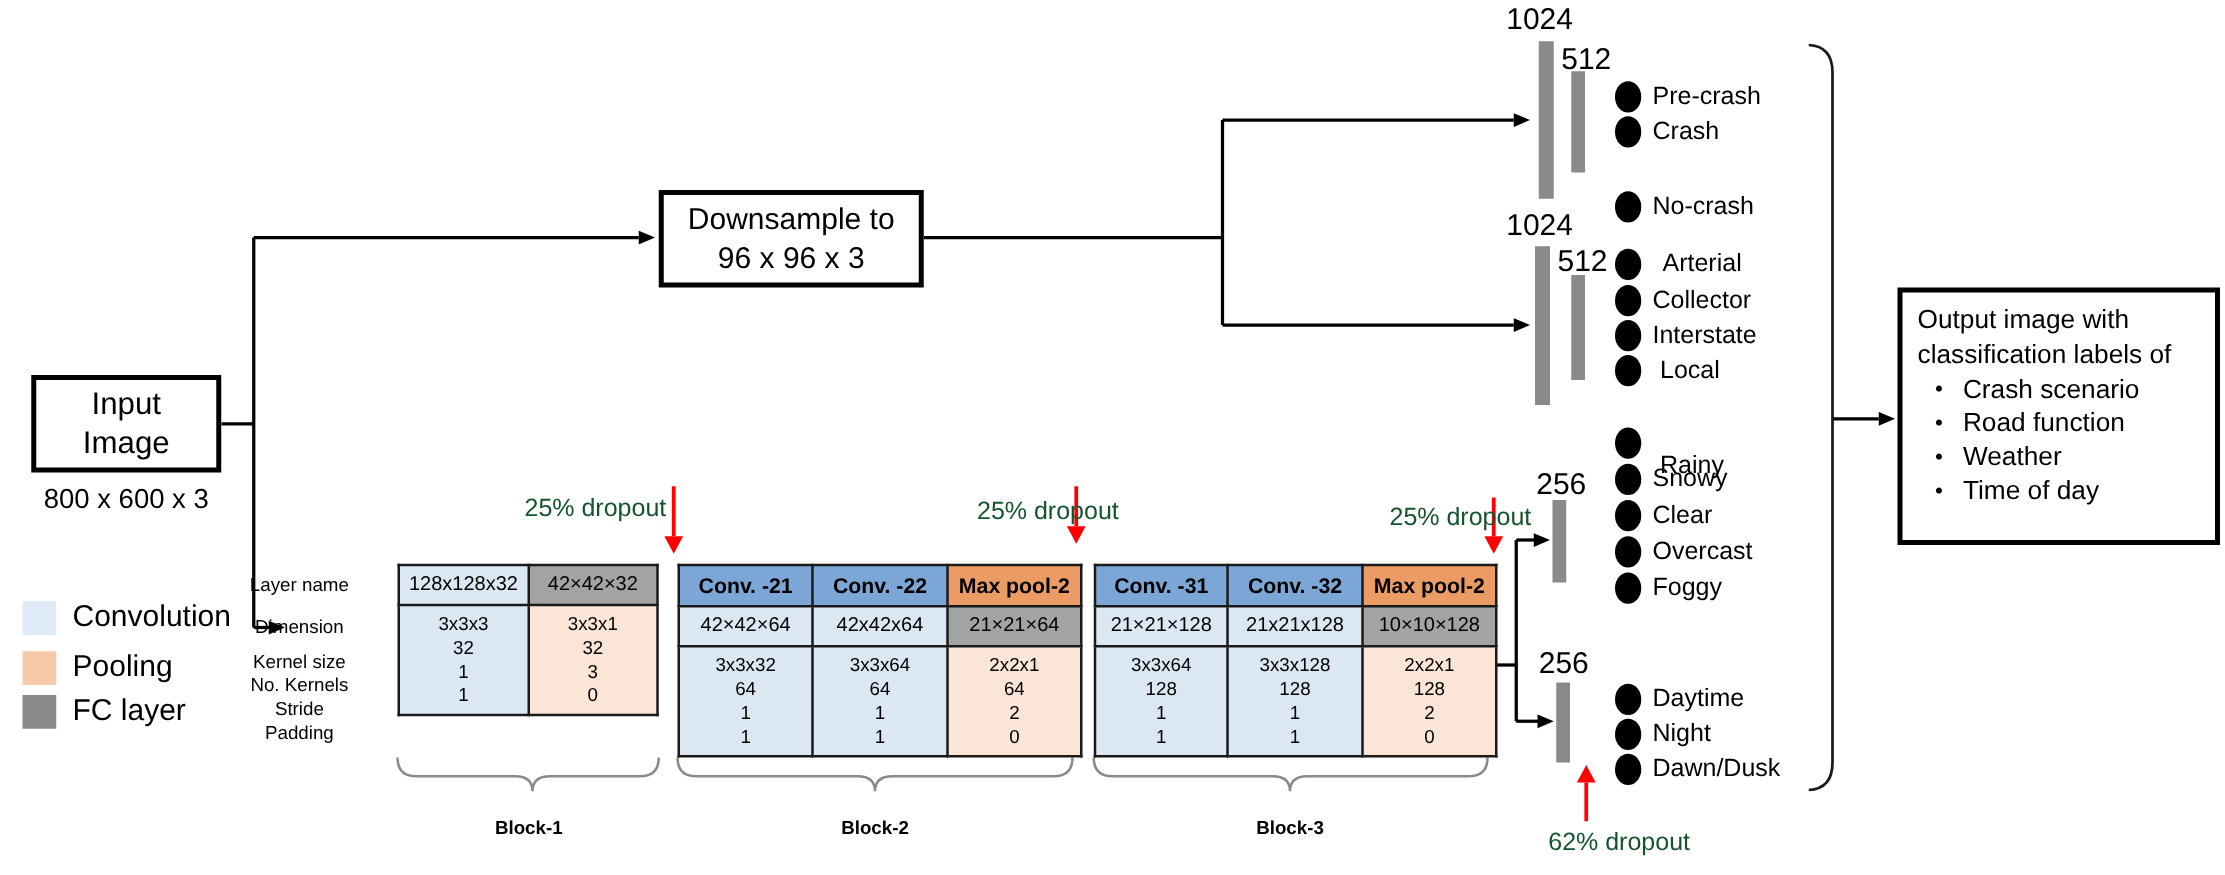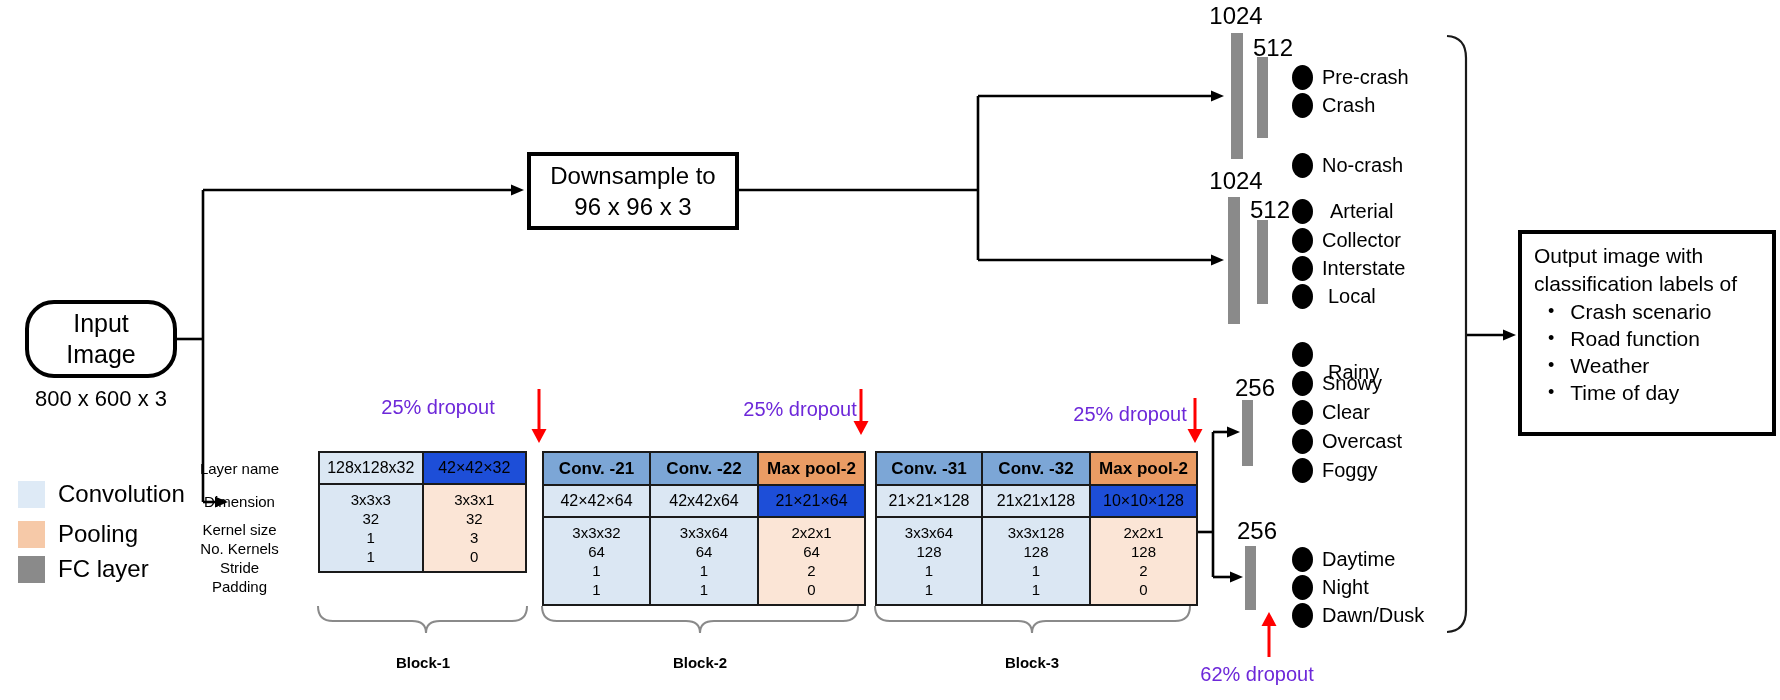--- a/index.html
+++ b/index.html
@@ -5,52 +5,52 @@
   html,body{margin:0;padding:0;background:#fff;}
   body{font-family:"Liberation Sans",sans-serif;color:#000;}
   .canvas{position:relative;width:1780px;height:700px;background:#fff;overflow:hidden;}
   .abs{position:absolute;}
   svg.wires{position:absolute;left:0;top:0;width:1780px;height:700px;}
 
   
   .nodebox{position:absolute;border:4px solid #000;background:#fff;display:flex;flex-direction:column;
            align-items:center;justify-content:center;text-align:center;box-sizing:border-box;}
   .nodebox .l1,.nodebox .l2{line-height:31px;}
-  .input-box{left:25px;top:300px;width:152px;height:78px;font-size:25px;border-radius:29px;}
+  .input-box{left:25px;top:300px;width:152px;height:78px;font-size:25px;}
   .downsample-box{left:527px;top:152px;width:212px;height:78px;font-size:24px;}
   .input-dims{left:3px;top:386px;width:196px;text-align:center;font-size:22px;}
 
   
   .legend-row{position:absolute;left:18px;display:flex;align-items:center;gap:13px;height:28px;}
   .legend-swatch{width:27px;height:27px;}
   .legend-label{font-size:24px;}
   .sw-conv{background:#DEEAF6;}
   .sw-pool{background:#F6C9A8;}
   .sw-fc{background:#8A8A8A;}
 
   
   .rowlabel{position:absolute;left:168px;width:143px;text-align:center;font-size:15px;line-height:15px;}
 
   
   table.block{position:absolute;border-collapse:collapse;table-layout:fixed;}
   table.block td{border:2.4px solid #1a1a1a;text-align:center;vertical-align:middle;padding:0;}
   td.hc{background:#7CA6D6;font-weight:bold;font-size:17px;height:31px;}
   td.hp{background:#EA9C64;font-weight:bold;font-size:17px;height:31px;}
   td.dc{background:#DBE7F3;font-size:16px;height:30px;}
-  td.dp{background:#1d4ed8;font-size:16px;height:30px;}
+  td.dp{background:#a3a3a3;font-size:16px;height:30px;}
   td.kc{background:#DBE7F3;font-size:15px;height:86px;}
   td.kp{background:#FBE5D6;font-size:15px;height:86px;}
   td .kl{line-height:19px;}
 
   .block-label{position:absolute;width:180px;text-align:center;font-size:15px;font-weight:bold;top:654px;}
 
-  .dropout{position:absolute;width:190px;text-align:center;font-size:20px;color:#6d28d9;}
-
-  
-  .fcsize{position:absolute;font-size:24px;text-align:center;}
+  .dropout{position:absolute;width:190px;text-align:right;font-size:20px;color:#14532d;}
+
+  
+  .fcsize{position:absolute;font-size:24px;}
   .fcbar{position:absolute;background:#8A8A8A;}
   .classrow{position:absolute;display:flex;align-items:center;gap:9px;height:26px;}
   .dot{width:21px;height:25px;background:#000;border-radius:50%;flex:0 0 auto;}
   .classrow .cl{font-size:20px;white-space:nowrap;}
 
   
   .output-box{left:1518px;top:230px;width:258px;height:206px;font-size:21px;align-items:flex-start;
               justify-content:flex-start;text-align:left;padding:8px 6px 0 12px;}
   .output-box .tl{line-height:28px;}
   .out-item{display:flex;gap:16px;padding-left:14px;line-height:27px;}

